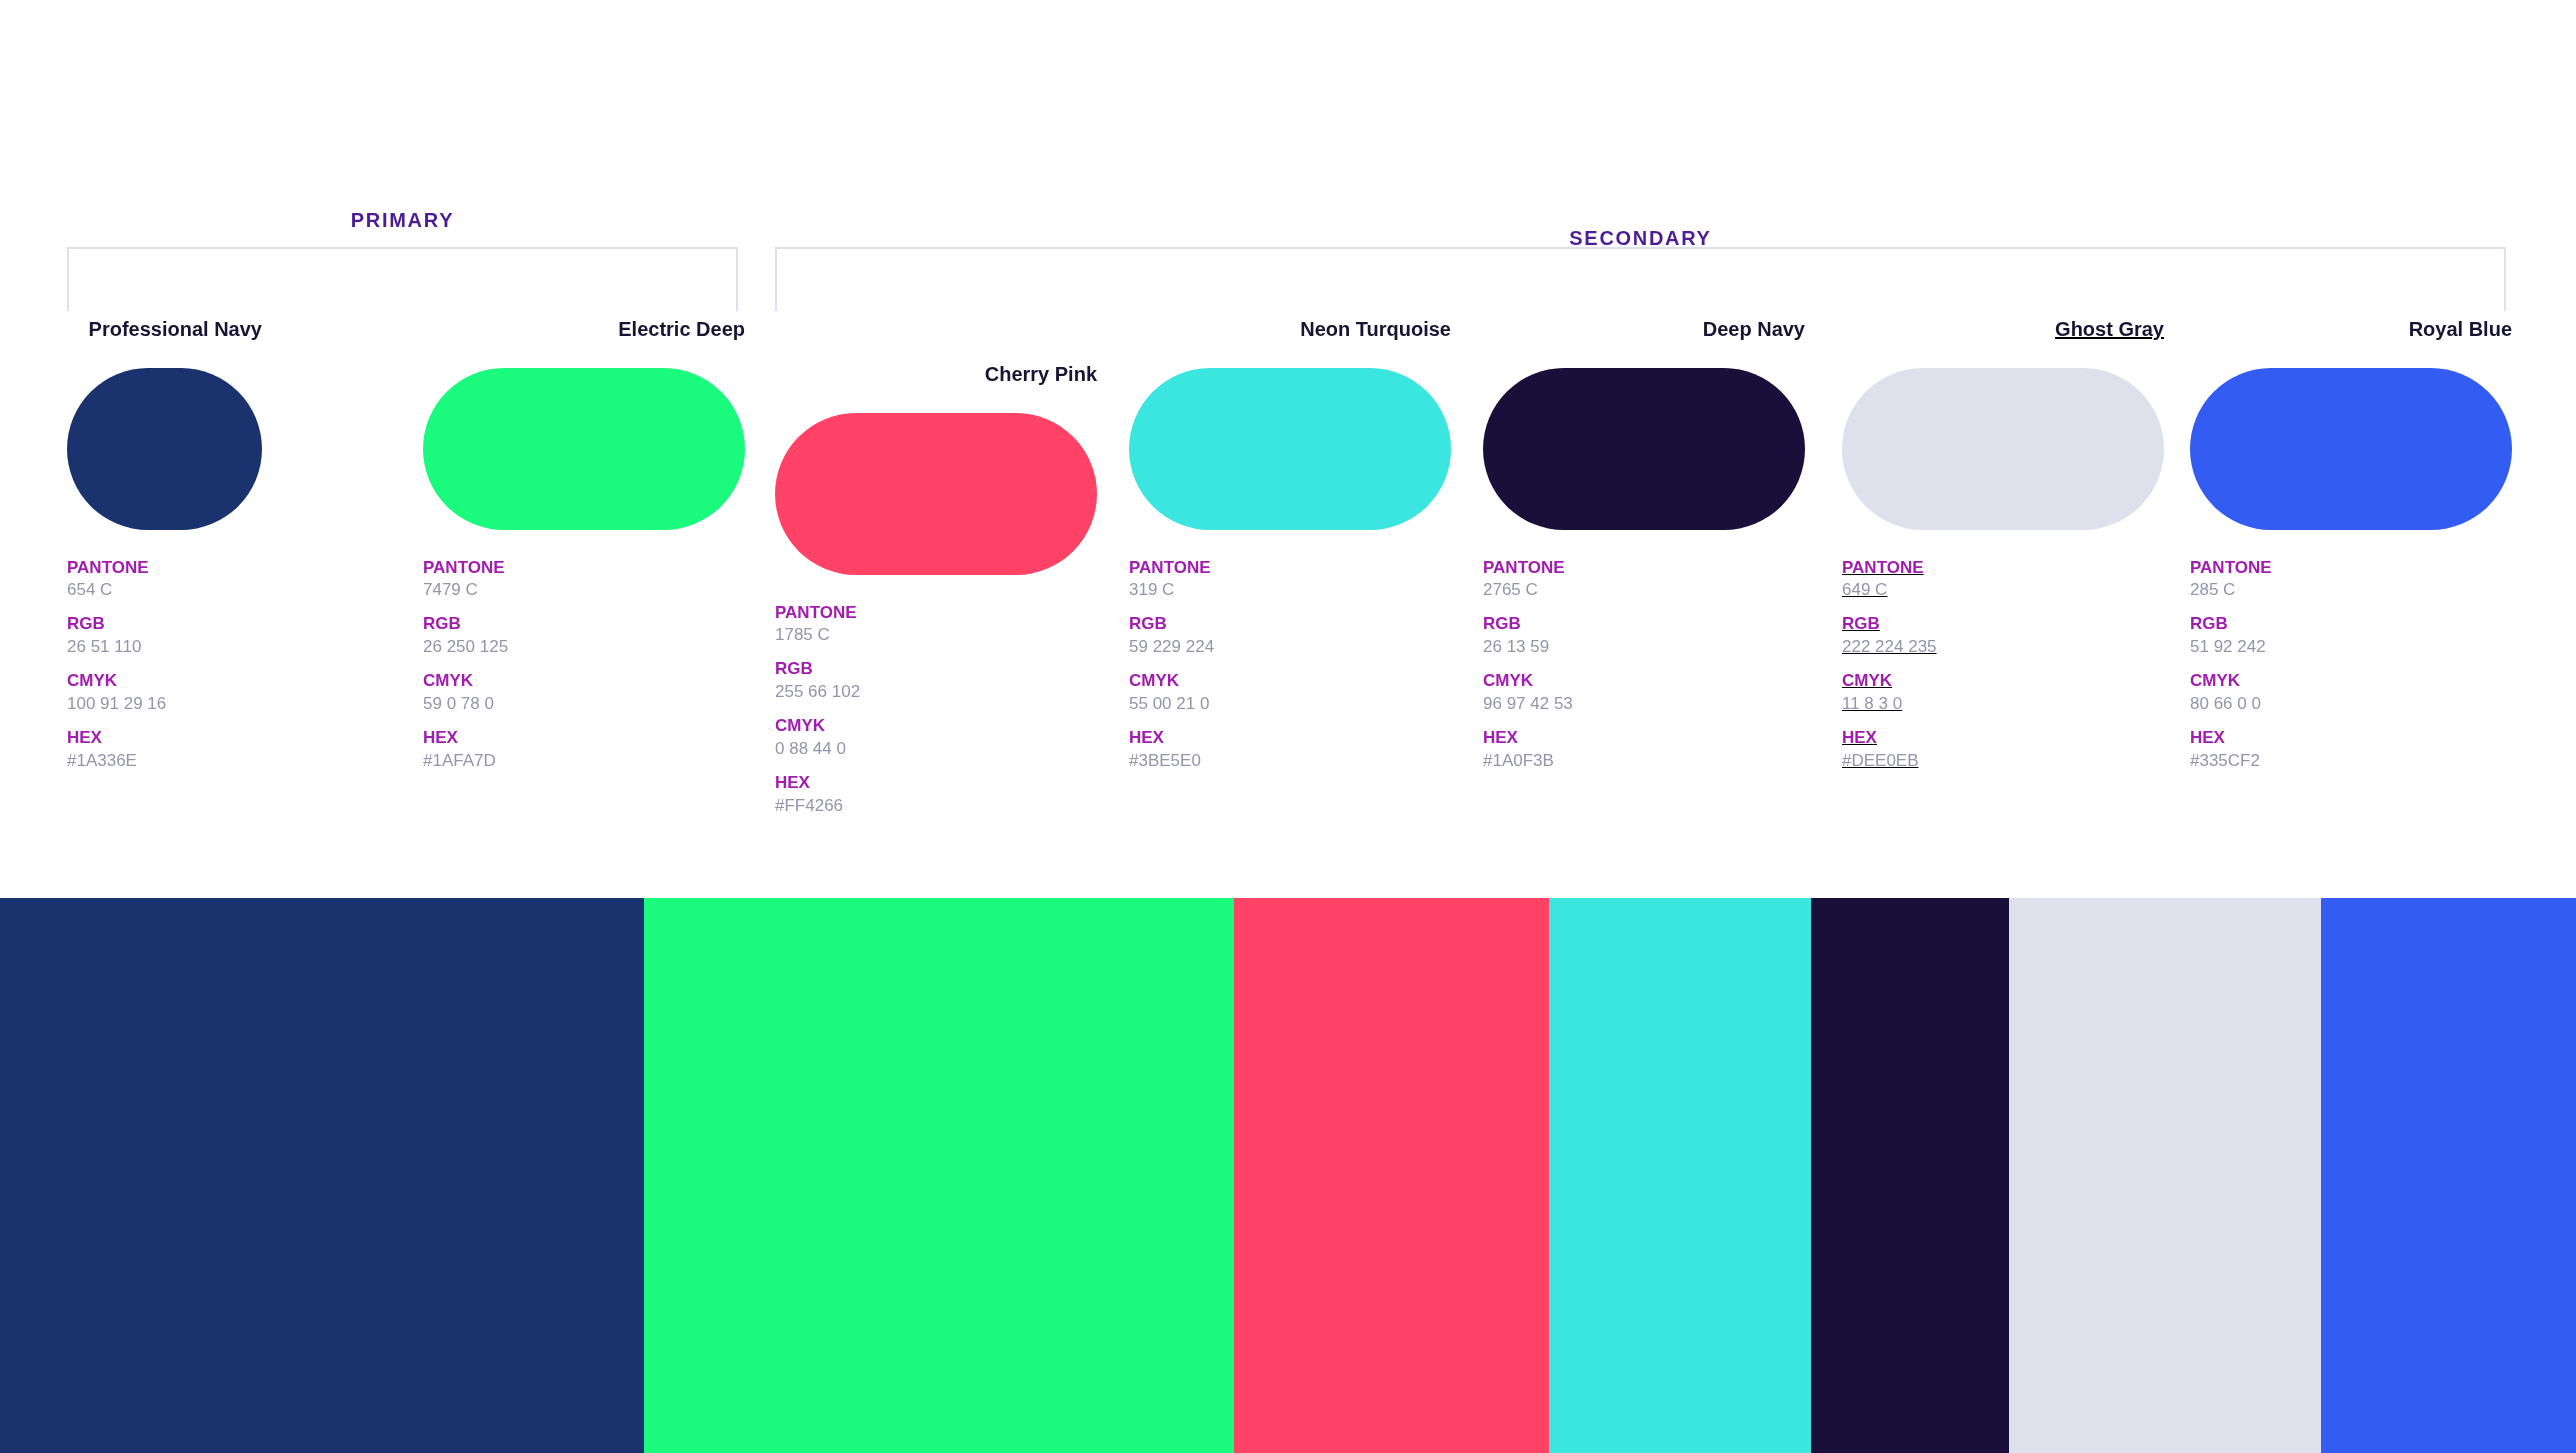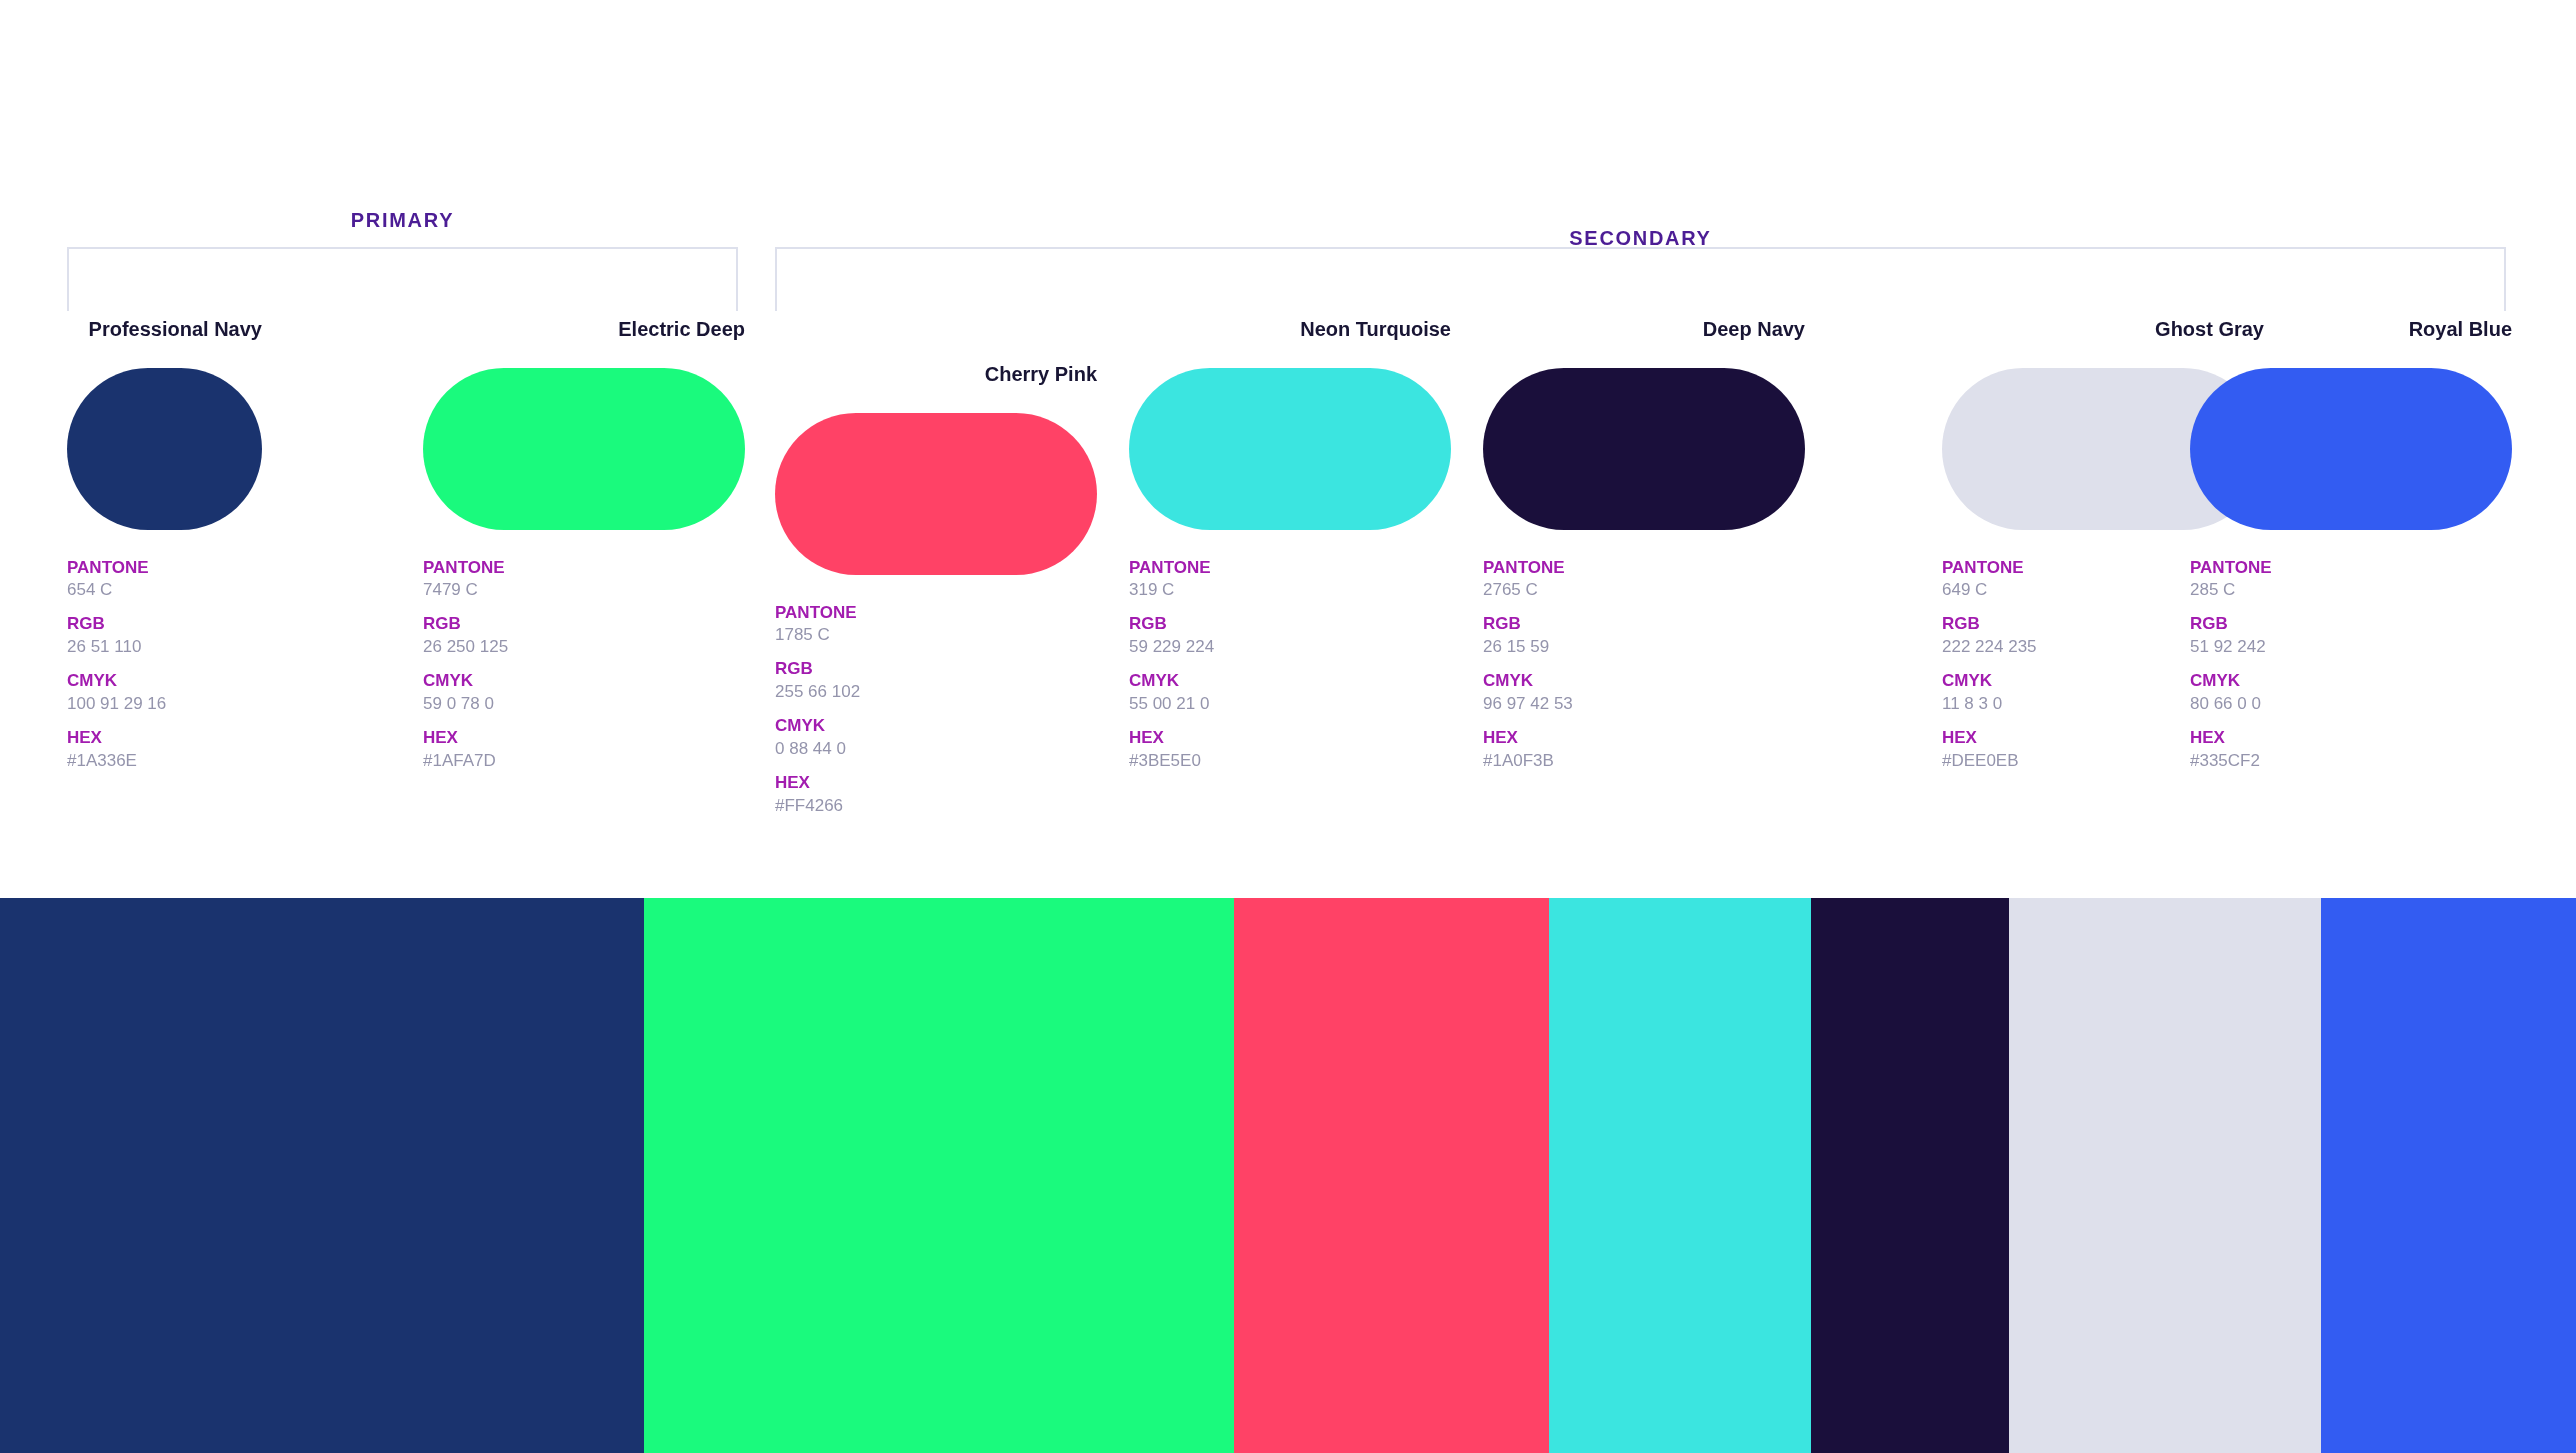--- a/index.html
+++ b/index.html
@@ -193,33 +193,33 @@
     <div class="swatch" style="left: 1483px; width: 322px;">
       <div class="swatch-name" style="width: 322px;">Deep Navy</div>
       <div class="swatch-chip" style="width: 322px; background: rgb(26, 15, 59);"></div>
       <div class="specs">
         <div class="spec-row">
           <div class="spec-key">PANTONE</div>
           <div class="spec-val">2765 C</div>
         </div>
         <div class="spec-row">
           <div class="spec-key">RGB</div>
-          <div class="spec-val">26  15  59</div>
+          <div class="spec-val">26  13  59</div>
         </div>
         <div class="spec-row">
           <div class="spec-key">CMYK</div>
           <div class="spec-val">96  97  42  53</div>
         </div>
         <div class="spec-row">
           <div class="spec-key">HEX</div>
           <div class="spec-val">#1A0F3B</div>
         </div>
       </div>
     </div>
-    <div class="swatch" style="left: 1942px; width: 322px;">
+    <div class="swatch" style="left: 1842px; width: 322px; text-decoration: underline;">
       <div class="swatch-name" style="width: 322px;">Ghost Gray</div>
       <div class="swatch-chip" style="width: 322px; background: rgb(222, 224, 235);"></div>
       <div class="specs">
         <div class="spec-row">
           <div class="spec-key">PANTONE</div>
           <div class="spec-val">649 C</div>
         </div>
         <div class="spec-row">
           <div class="spec-key">RGB</div>
           <div class="spec-val">222  224  235</div>

